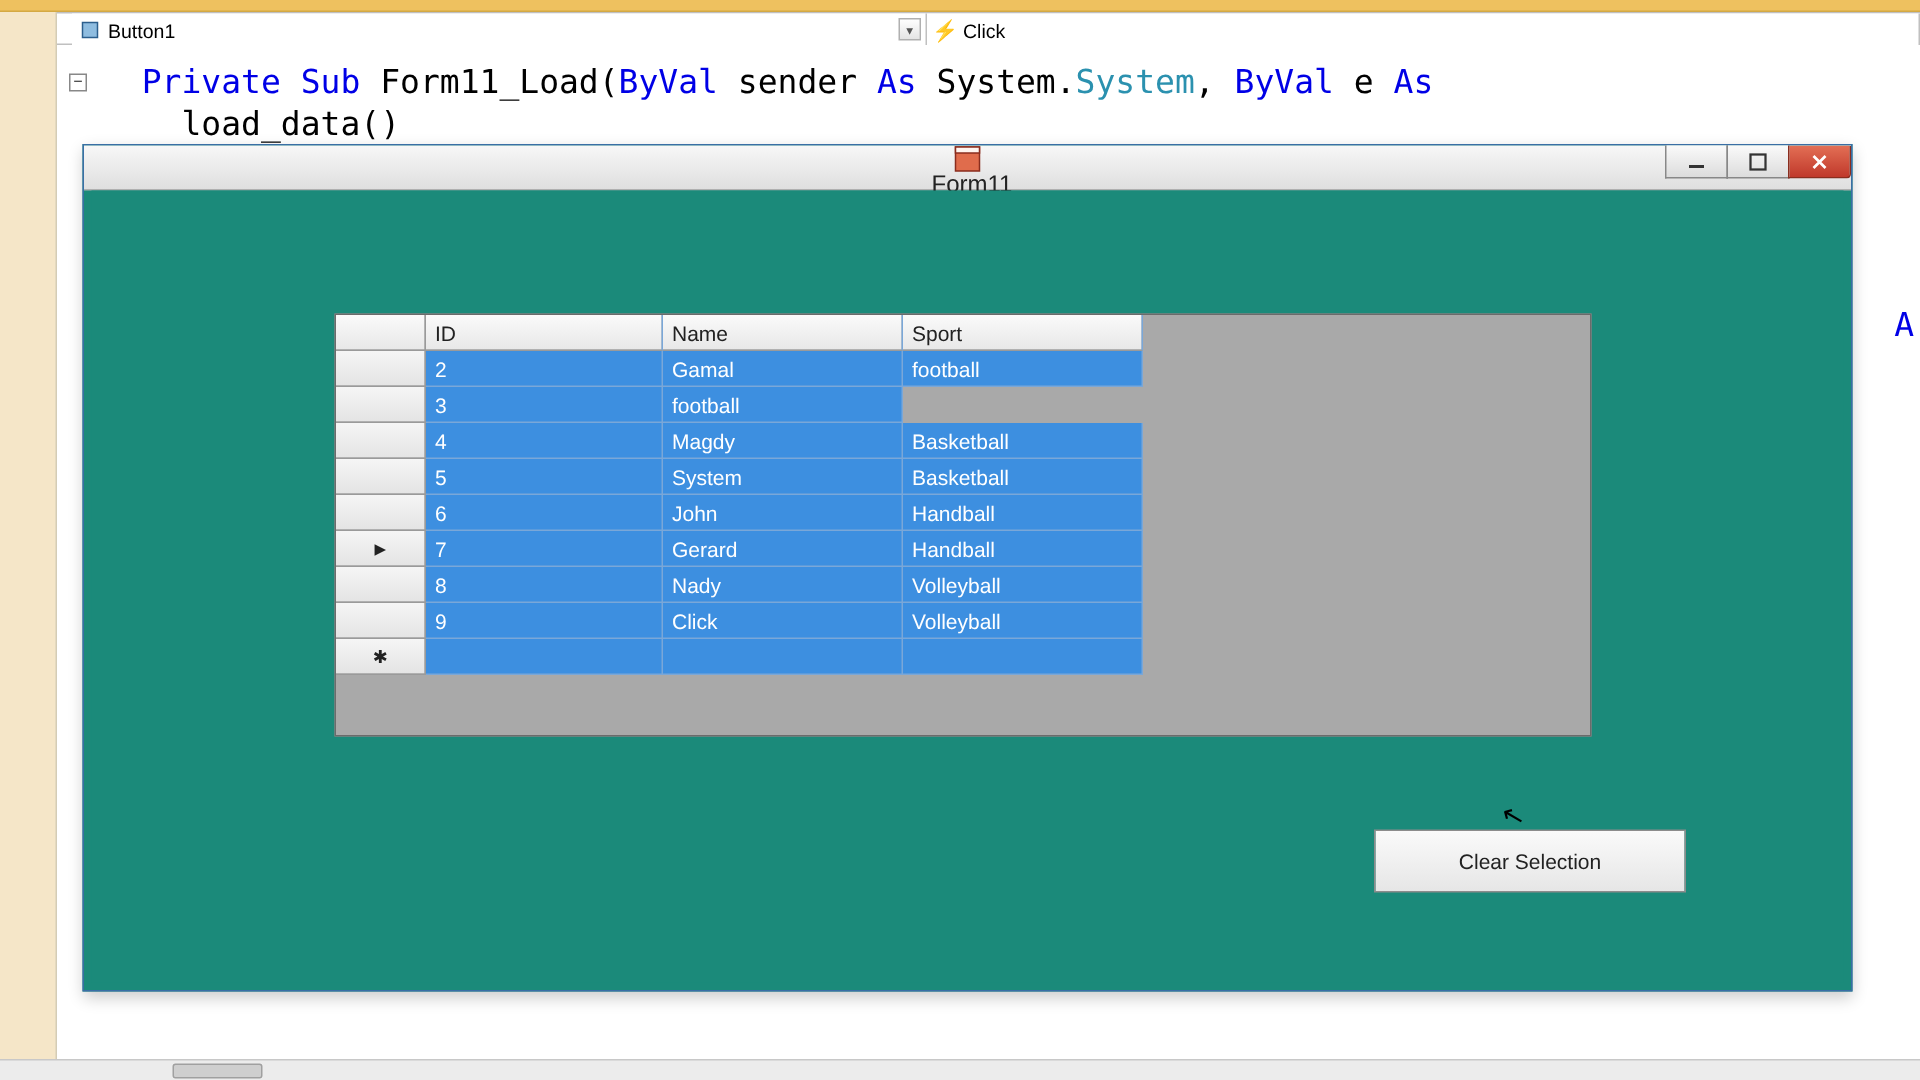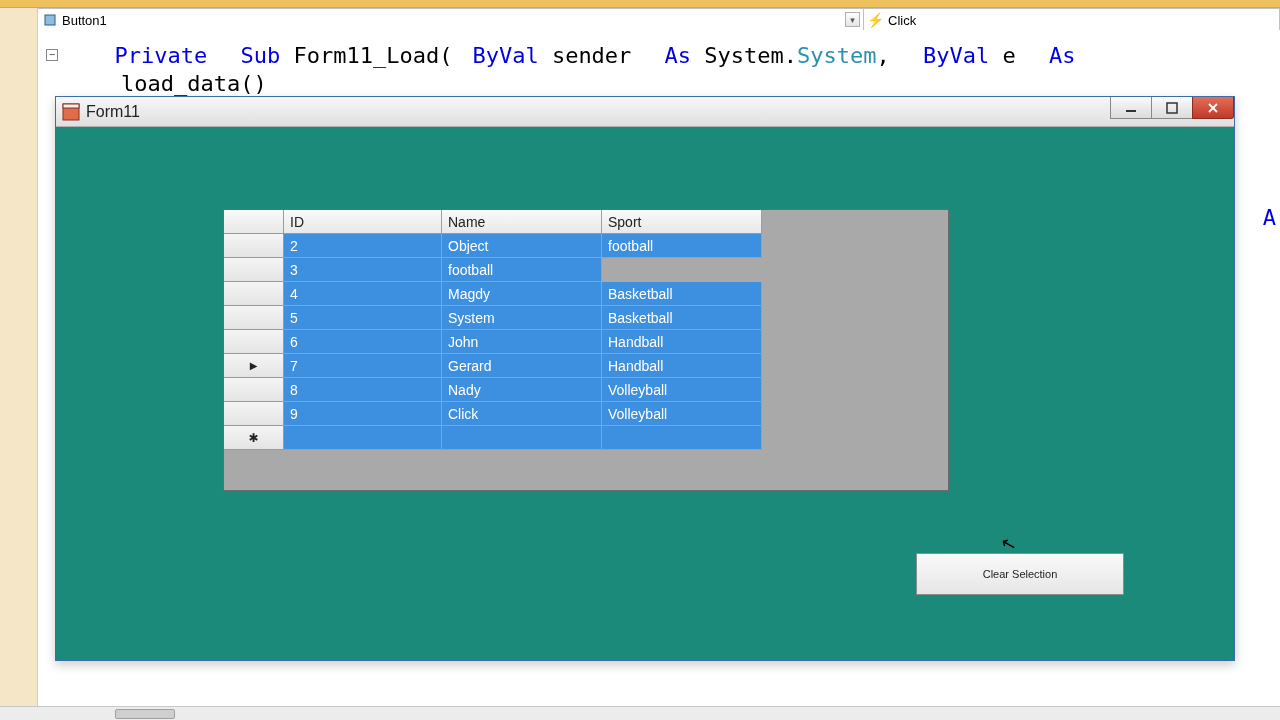--- a/index.html
+++ b/index.html
@@ -34,21 +34,21 @@
   }
   .dd-cell {
     display: flex;
     align-items: center;
     height: 22px;
     border-right: 1px solid #c0c0c0;
     padding-left: 4px;
     position: relative;
     background: #fff;
   }
-  .dd-cell.obj { width: 826px; }
+  .dd-cell.obj { width: 570px; margin-left: 10px; }
   .dd-cell.evt { flex: 1; }
   .dd-icon {
     width: 16px; height: 16px; margin-right: 4px;
     display: inline-flex; align-items: center; justify-content: center;
   }
   .dd-icon.cube svg { display: block; }
   .dd-icon.bolt { color: #f5a623; font-size: 14px; }
   .dd-caret {
     position: absolute; right: 3px; top: 3px;
     width: 15px; height: 15px;
@@ -77,21 +77,21 @@
     text-align: center;
   }
   .fold-box {
     width: 12px; height: 12px;
     border: 1px solid #888;
     background: #fff;
     margin: 7px auto 0;
     font-size: 10px; line-height: 10px; text-align: center;
     color: #444;
   }
-  .kw { color: #0000e6; margin-left: 20px; }
+  .kw { color: #0000e6; }
   .typ { color: #2b91af; }
   .code-area .line { white-space: pre; }
   .code-a-right {
     position: absolute;
     right: 4px;
     top: 205px;
     color: #0000e6;
     font-family: Consolas, monospace;
     font-size: 22px;
   }
@@ -117,20 +117,21 @@
     background: #1b8a7a;
   }
   .titlebar {
     height: 30px;
     background: linear-gradient(#f7f7f7, #dfdfdf);
     border-bottom: 1px solid #b0b0b0;
     display: flex;
     align-items: center;
     padding-left: 6px;
     position: relative;
+    flex-direction: column;
   }
   .titlebar .appicon {
     width: 18px; height: 18px;
     margin-right: 6px;
     display: inline-block;
   }
   .titlebar .appicon svg { display:block; }
   .title-text {
     font-size: 16px;
     color: #222;
@@ -167,21 +168,21 @@
     position: absolute;
     top: 30px; left: 5px; right: 5px; bottom: 5px;
     background: #1b8a7a;
   }
 
   
   .datagrid {
     position: absolute;
     left: 162px;
     top: 82px;
-    width: 726px;
+    width: 838px;
     height: 282px;
     background: #a9a9a9;
     border: 1px solid #6b6b6b;
   }
   .dg-inner {
     position: absolute;
     left: 0; top: 0;
     width: 538px;
   }
   .dg-row {
@@ -236,21 +237,21 @@
 
   
   .clear-btn {
     position: absolute;
     right: 105px;
     bottom: 60px;
     width: 208px;
     height: 42px;
     background: linear-gradient(#fafafa,#e6e6e6);
     border: 1px solid #8c8c8c;
-    font-size: 11px;
+    font-size: 14px;
     color: #222;
     display: flex; align-items: center; justify-content: center;
     cursor: pointer;
   }
 
   
   .fake-cursor {
     position: absolute;
     right: 213px;
     bottom: 100px;
@@ -347,21 +348,21 @@
         <div class="dg-row dg-header">
           <div class="dg-rowhdr"></div>
           <div class="dg-cell id">ID</div>
           <div class="dg-cell name">Name</div>
           <div class="dg-cell sport">Sport</div>
         </div>
         <div id="grid-body">
             <div class="dg-row dg-data">
               <div class="dg-rowhdr"></div>
               <div class="dg-cell id">2</div>
-              <div class="dg-cell name">Object</div>
+              <div class="dg-cell name">Gamal</div>
               <div class="dg-cell sport">football</div>
             </div>
             <div class="dg-row dg-data">
               <div class="dg-rowhdr"></div>
               <div class="dg-cell id">3</div>
               <div class="dg-cell sport">football</div>
             </div>
             <div class="dg-row dg-data">
               <div class="dg-rowhdr"></div>
               <div class="dg-cell id">4</div>

